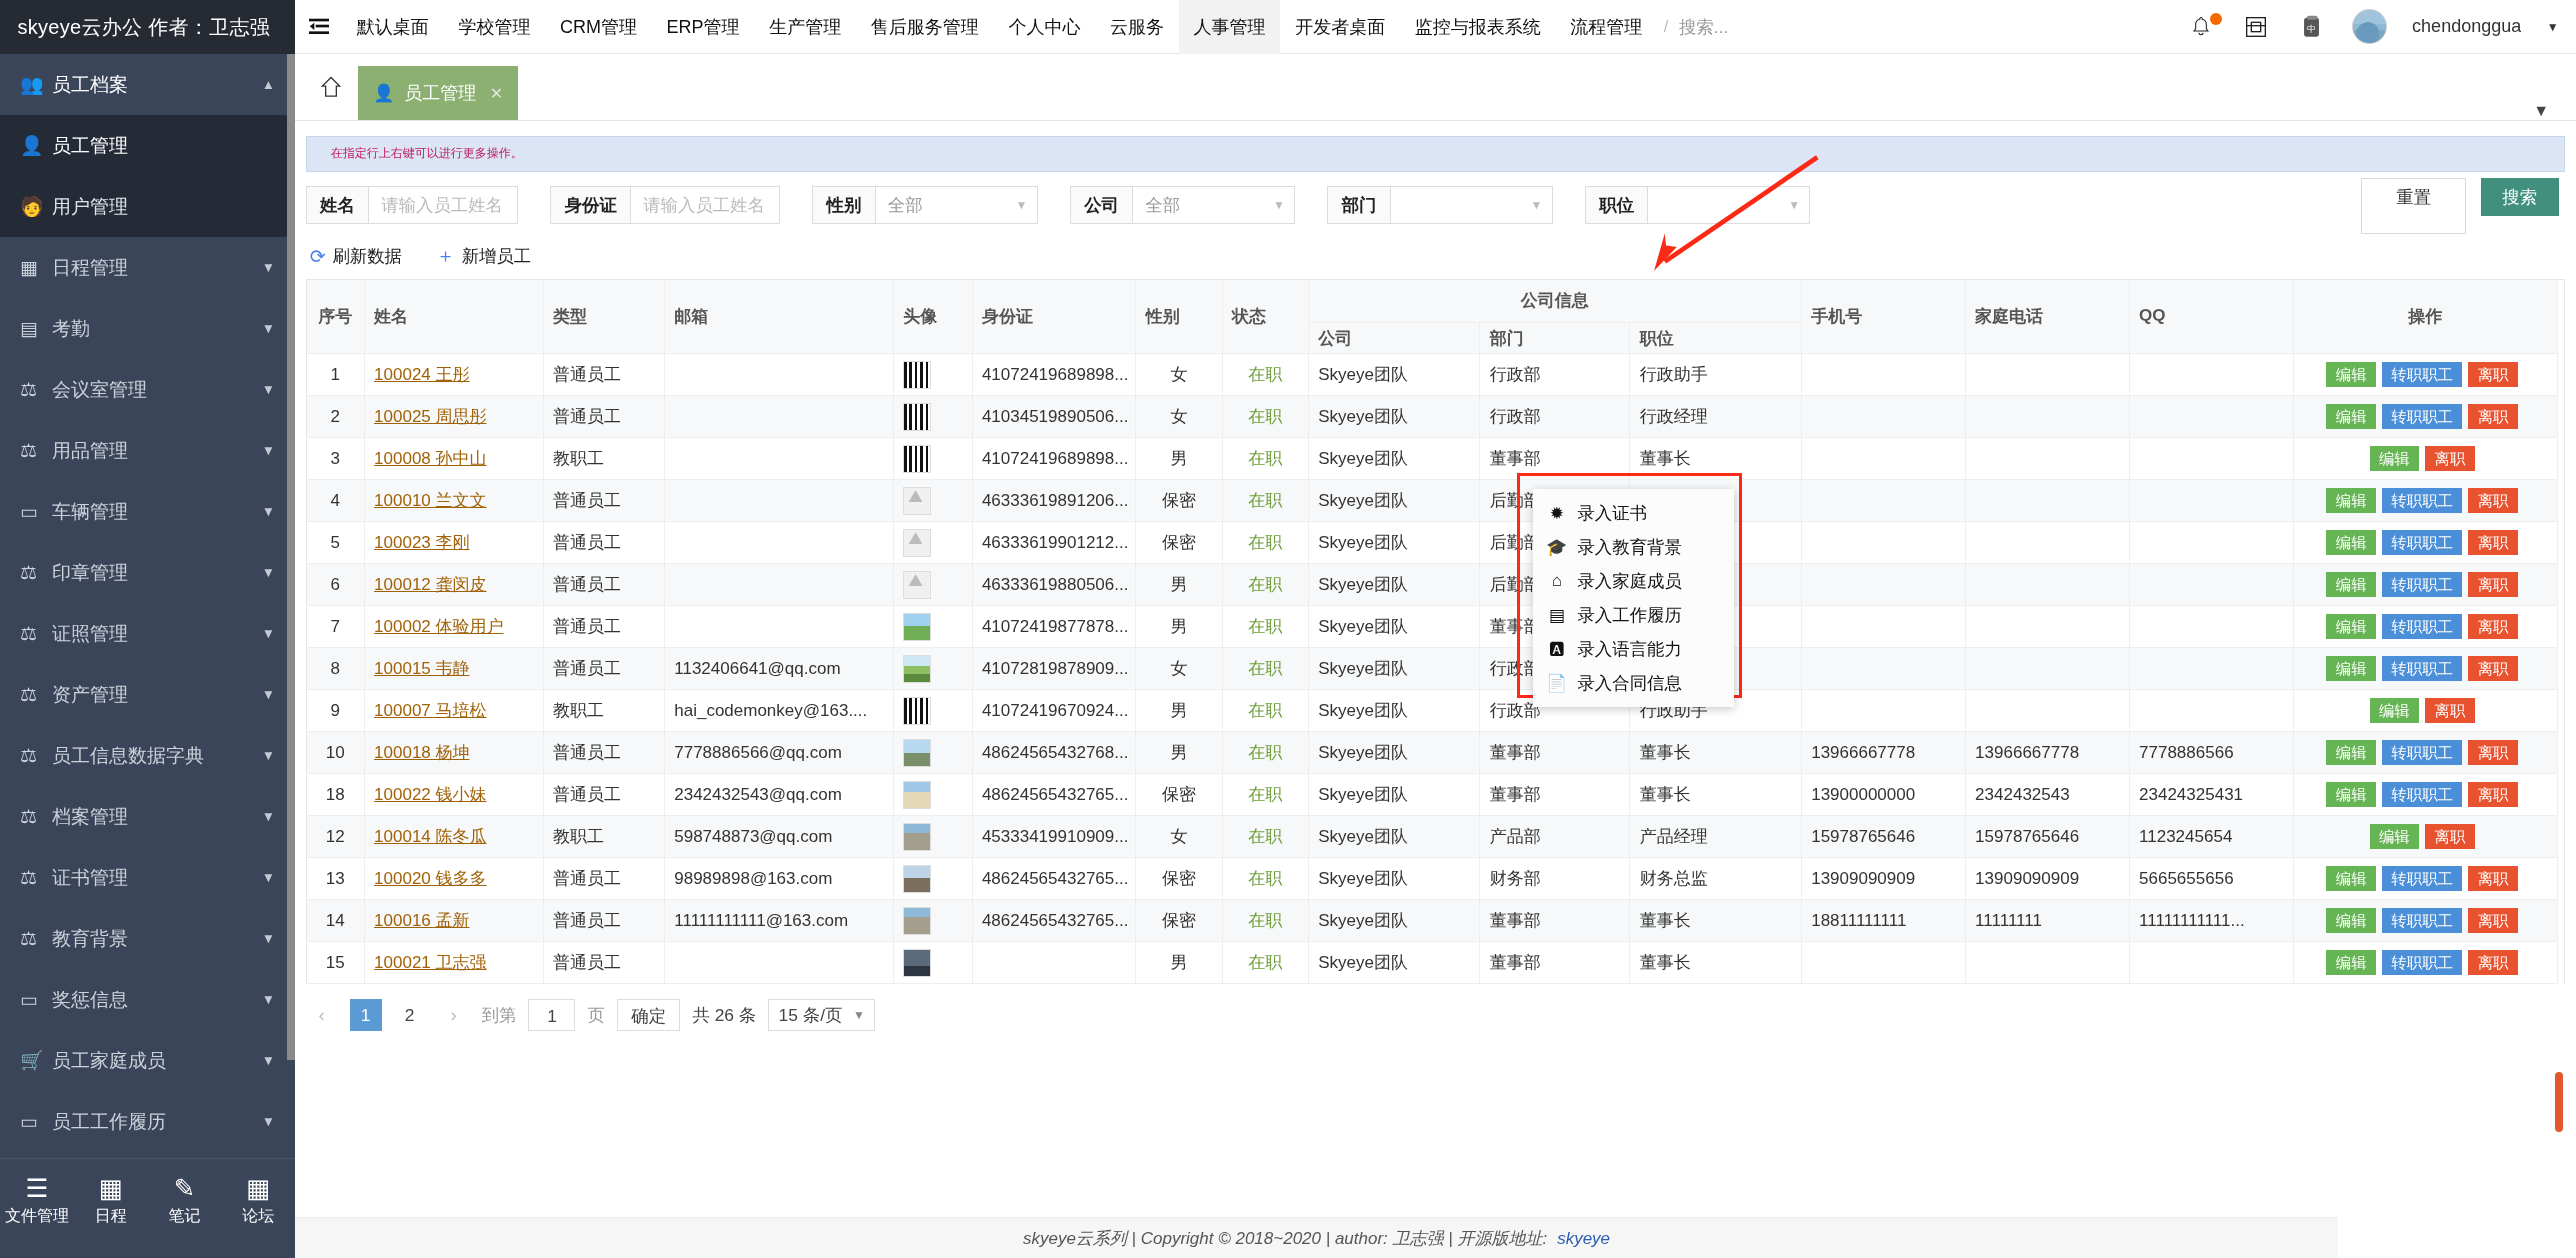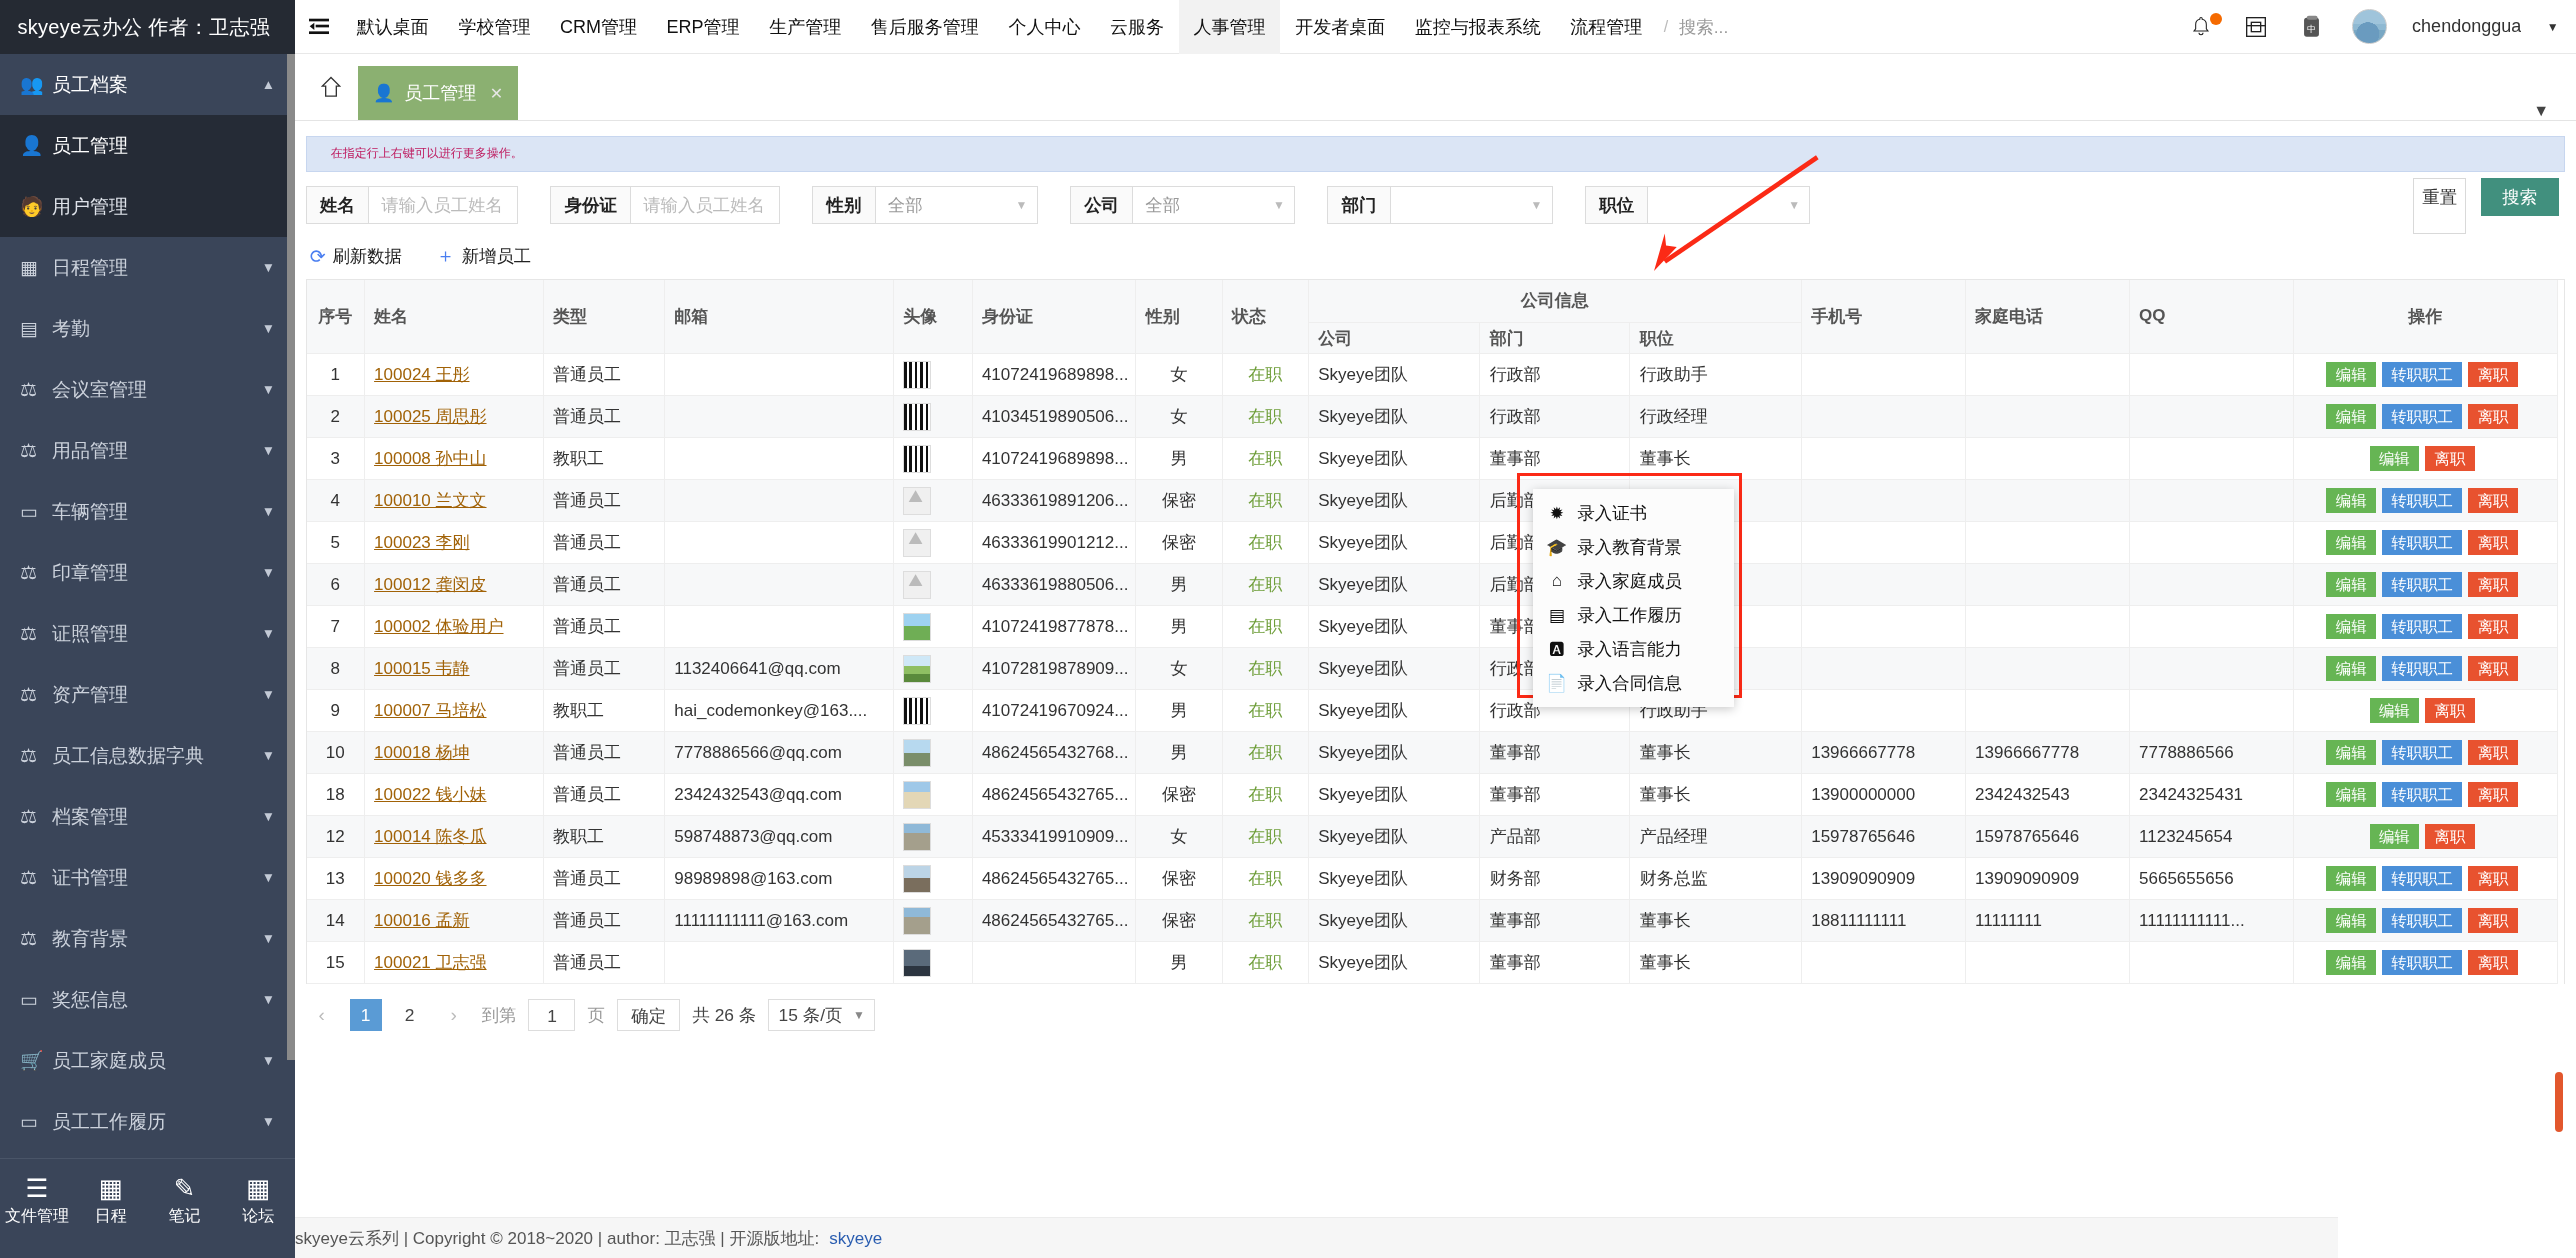--- a/index.html
+++ b/index.html
@@ -56,21 +56,21 @@
   #tipbar { margin:14.8px 10.7px 0 10.7px; height:36px; background:#dbe5f5; border:0.7px solid #c7d6ef;
             display:flex; align-items:center; padding-left:24px; font-size:12px; color:#be185d; }
   
   #filters { height:58px; display:flex; align-items:center; gap:0; padding:9.4px 10.7px 0 10.7px; }
   .fgroup { display:flex; align-items:stretch; height:38px; border:0.7px solid #dcdcdc; margin-right:32px; background:#fff; }
   .flabel { background:#fafafa; display:flex; align-items:center; padding:0 13.4px; font-size:17.4px; color:#222; font-weight:bold; border-right:0.7px solid #dcdcdc; }
   .finput { display:flex; align-items:center; padding:0 12px; font-size:17.4px; color:#bbb; width:148px; }
   .fsel { display:flex; align-items:center; justify-content:space-between; padding:0 9.4px 0 12px; font-size:17.4px; color:#999; width:161px; }
   .fsel .ca { color:#bbb; font-size:12px; }
   .fbtns { margin-left:auto; display:flex; gap:14.8px; padding-right:6.7px; }
-  .btn-plain { border:0.7px solid #d9d9d9; background:#fff; padding:0 8px; height:56px; line-height:36px; font-size:17.4px; cursor:pointer; }
+  .btn-plain { border:0.7px solid #d9d9d9; background:#fff; padding:0 34px; height:56px; line-height:36px; font-size:17.4px; cursor:pointer; }
   .btn-green { background:#41907e; color:#fff; padding:0 21.5px; height:38px; line-height:38px; font-size:17.4px; border:none; cursor:pointer; }
   
   #toolbar { display:flex; align-items:center; gap:34px; padding:13.4px 10.7px 9.4px 14.8px; font-size:17.4px; }
   .tb-item { display:flex; align-items:center; gap:6.7px; cursor:pointer; color:#222; }
   .tb-item .tbi { color:#4a7ef0; font-size:19px; }
   
   #tablewrap { margin:0 10.7px; border:0.7px solid #e6e6e6; border-bottom:none; position:relative; }
   table { border-collapse:collapse; width:2251px; table-layout:fixed; }
   th,td { border-right:0.7px solid #eee; border-bottom:0.7px solid #eee; font-size:17px; text-align:left; padding:0 9.4px; }
   thead th { background:#f7f8f9; color:#555; font-weight:bold; height:32px; }
@@ -102,21 +102,21 @@
   #pager { display:flex; align-items:center; gap:12px; padding:14.8px 10.7px; font-size:17.4px; color:#444; }
   .pg { min-width:32px; height:32px; line-height:32px; text-align:center; cursor:pointer; }
   .pg.num { border:none; color:#444; }
   .pg.cur { background:#5a9bd5; color:#fff; }
   .pg.arrow { color:#bbb; font-size:19px; }
   .pg-box { border:0.7px solid #ddd; height:32px; line-height:32px; text-align:center; width:47px; }
   .pg-btn { border:0.7px solid #ddd; height:32px; line-height:32px; padding:0 13.4px; cursor:pointer; }
   .pg-sel { border:0.7px solid #ddd; height:32px; line-height:32px; padding:0 9.4px; display:flex; align-items:center; gap:10.7px; cursor:pointer;}
   
   #footer { position:absolute; left:0; bottom:0; width:2043px; height:42px; background:#f6f6f6;
-            display:flex; align-items:center; font-size:17px; color:#555; border-top:0.7px solid #ececec;}
+            display:flex; align-items:center; justify-content:center; font-size:17px; color:#555; border-top:0.7px solid #ececec;font-style:italic;}
   #footer .flink { color:#2a5db0; margin-left:10px; }
   
   #ctxwrap { position:absolute; left:1222px; top:419px; width:225px; height:225px; border:3.4px solid #fb2a16; }
   #ctxmenu { position:absolute; left:13.4px; top:13.4px; width:201px; background:#fcfcfc; box-shadow:0 2px 9.4px rgba(0,0,0,.22); padding:6.7px 0; }
   .ctxitem { height:34px; display:flex; align-items:center; gap:10.7px; padding:0 13.4px; font-size:17.4px; color:#111; cursor:pointer; }
   .ctxitem .cicon { width:20px; text-align:center; font-size:17px; }
   
   #arrow { position:absolute; left:1355px; top:99px; width:174px; height:121px; pointer-events:none; }
   
   #vscroll { position:absolute; right:1.3px; top:792px; width:8px; height:60px; background:#e2572d; border-radius:4px;}

